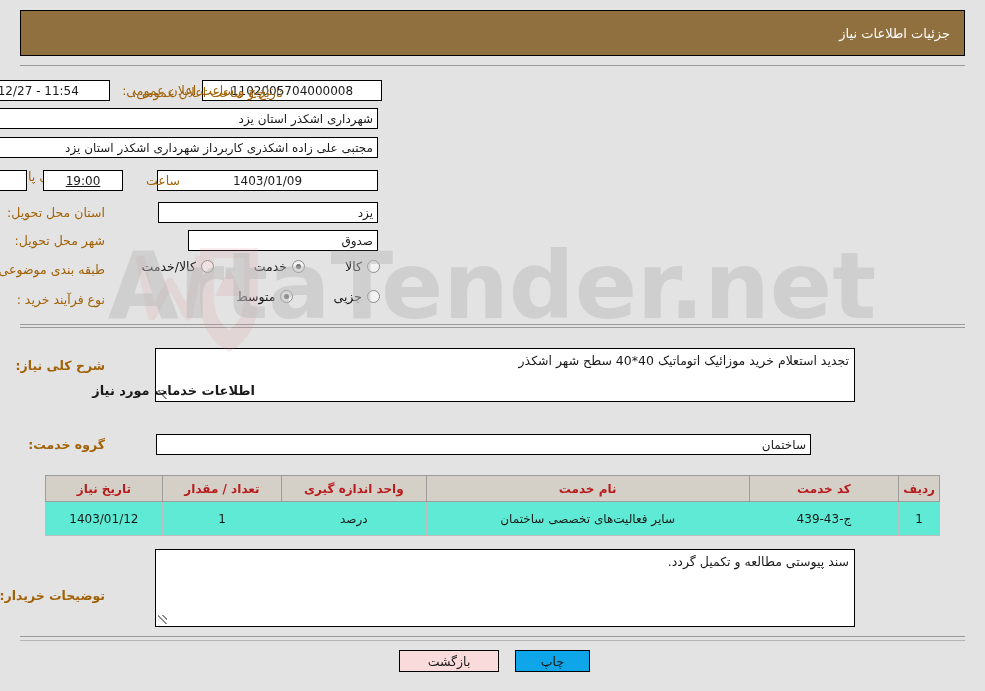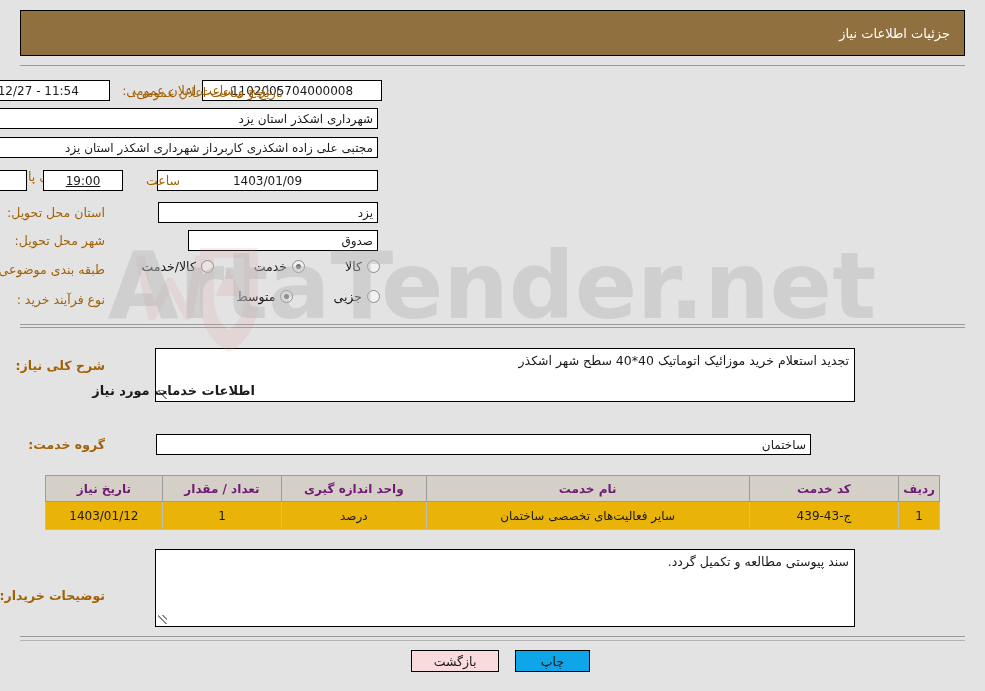--- a/index.html
+++ b/index.html
@@ -134,30 +134,30 @@
   table.grid {
     position: absolute;
     border-collapse: collapse;
     font-size: 12px;
     background: #ffffff;
   }
   table.grid th {
     background: #d4d0c8;
     border: 1px solid #9c9c9c;
     font-weight: bold;
-    color: #701a75;
+    color: #b91c1c;
     height: 26px;
     font-size: 12px;
     padding: 0 4px;
   }
   table.grid td {
-    background: #eab308;
+    background: #5eead4;
     border: 1px solid #bdbdbd;
     text-align: center;
-    height: 28px;
+    height: 34px;
     color: #1a1a1a;
     padding: 0 4px;
   }
 
   
   .btn {
     position: absolute;
     height: 22px;
     border: 1px solid #000;
     font-size: 12.5px;
@@ -313,15 +313,15 @@
   </table>
 
   <div class="lbl bold" style="position:absolute; right:880px; top:588px;">توضیحات خریدار:</div>
   <div class="ta" style="position:absolute; right:130px; top:549px; width:700px; height:78px;">
     <span>سند پیوستی مطالعه و تکمیل گردد.</span>
   </div>
 
   <div class="hr" style="top:640px;"></div>
 
   <div class="btn btn-print" style="right:395px; top:650px; width:75px;">چاپ</div>
-  <div class="btn btn-back" style="right:486px; top:650px; width:88px;">بازگشت</div>
+  <div class="btn btn-back" style="right:486px; top:650px; width:100px;">بازگشت</div>
 
 </div>
 
 </body></html>

